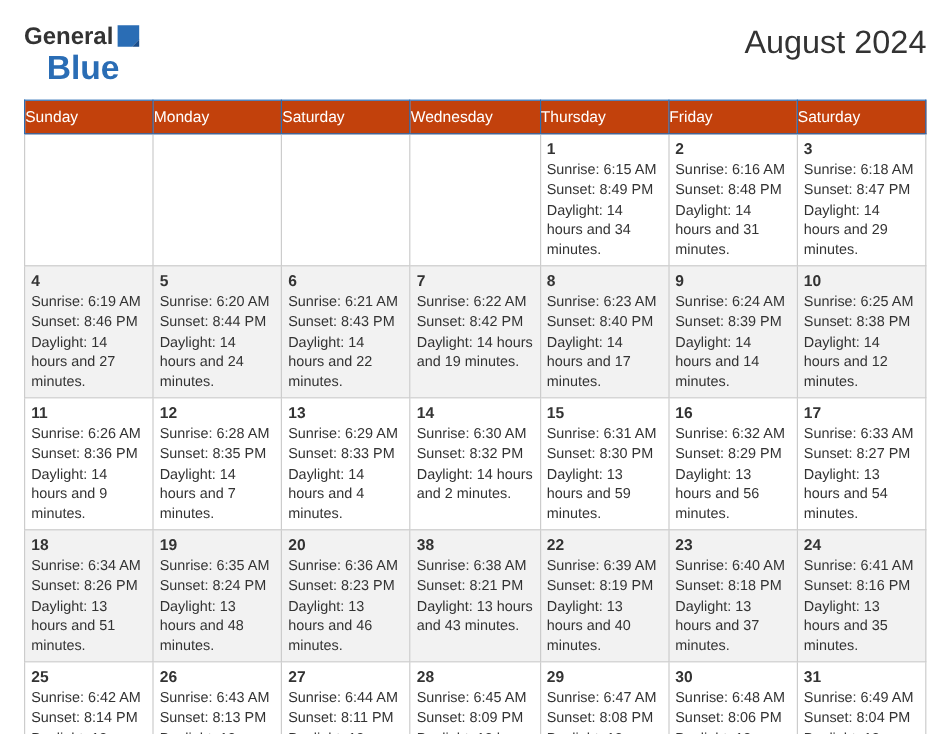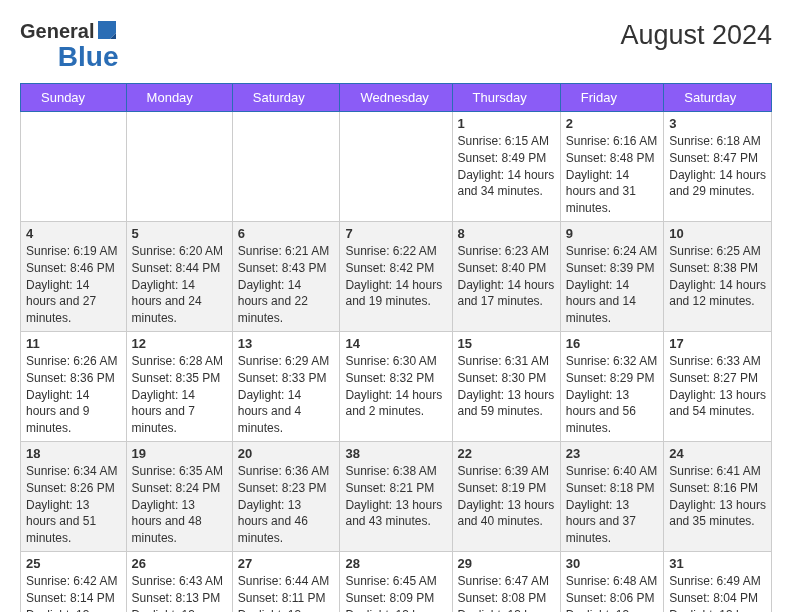--- a/index.html
+++ b/index.html
@@ -24,23 +24,23 @@
     .title-block { text-align: right; }
     .month-title { font-size: 27px; color: #333; font-weight: 300; }
     .location-title { font-size: 16px; color: #555; }
 
     .calendar-table {
       width: 100%;
       border-collapse: collapse;
       font-size: 11px;
     }
     .calendar-table th {
-      background: #8b5cf6;
+      background: #c2410c;
       color: #fff;
-      padding: 6px 20px;
+      padding: 6px 0;
       text-align: left;
       font-size: 13px;
       font-weight: normal;
       border: 1px solid #2a6db5;
     }
     .calendar-table td {
       border: 1px solid #ccc;
       vertical-align: top;
       padding: 4px 5px;
       width: 113px;
@@ -256,17 +256,17 @@
 </table>
 
 <div class="footer">
   <span class="daylight-bar"></span>
   <span>Daylight hours</span>
 </div>
 
 <style>
 .logo {
   flex-direction: column;
-  align-items: flex-end;
+  align-items: center;
   gap: 0;
 }
 .logo-row1 { display: flex; align-items: center; }
 </style>
 
 </body></html>

